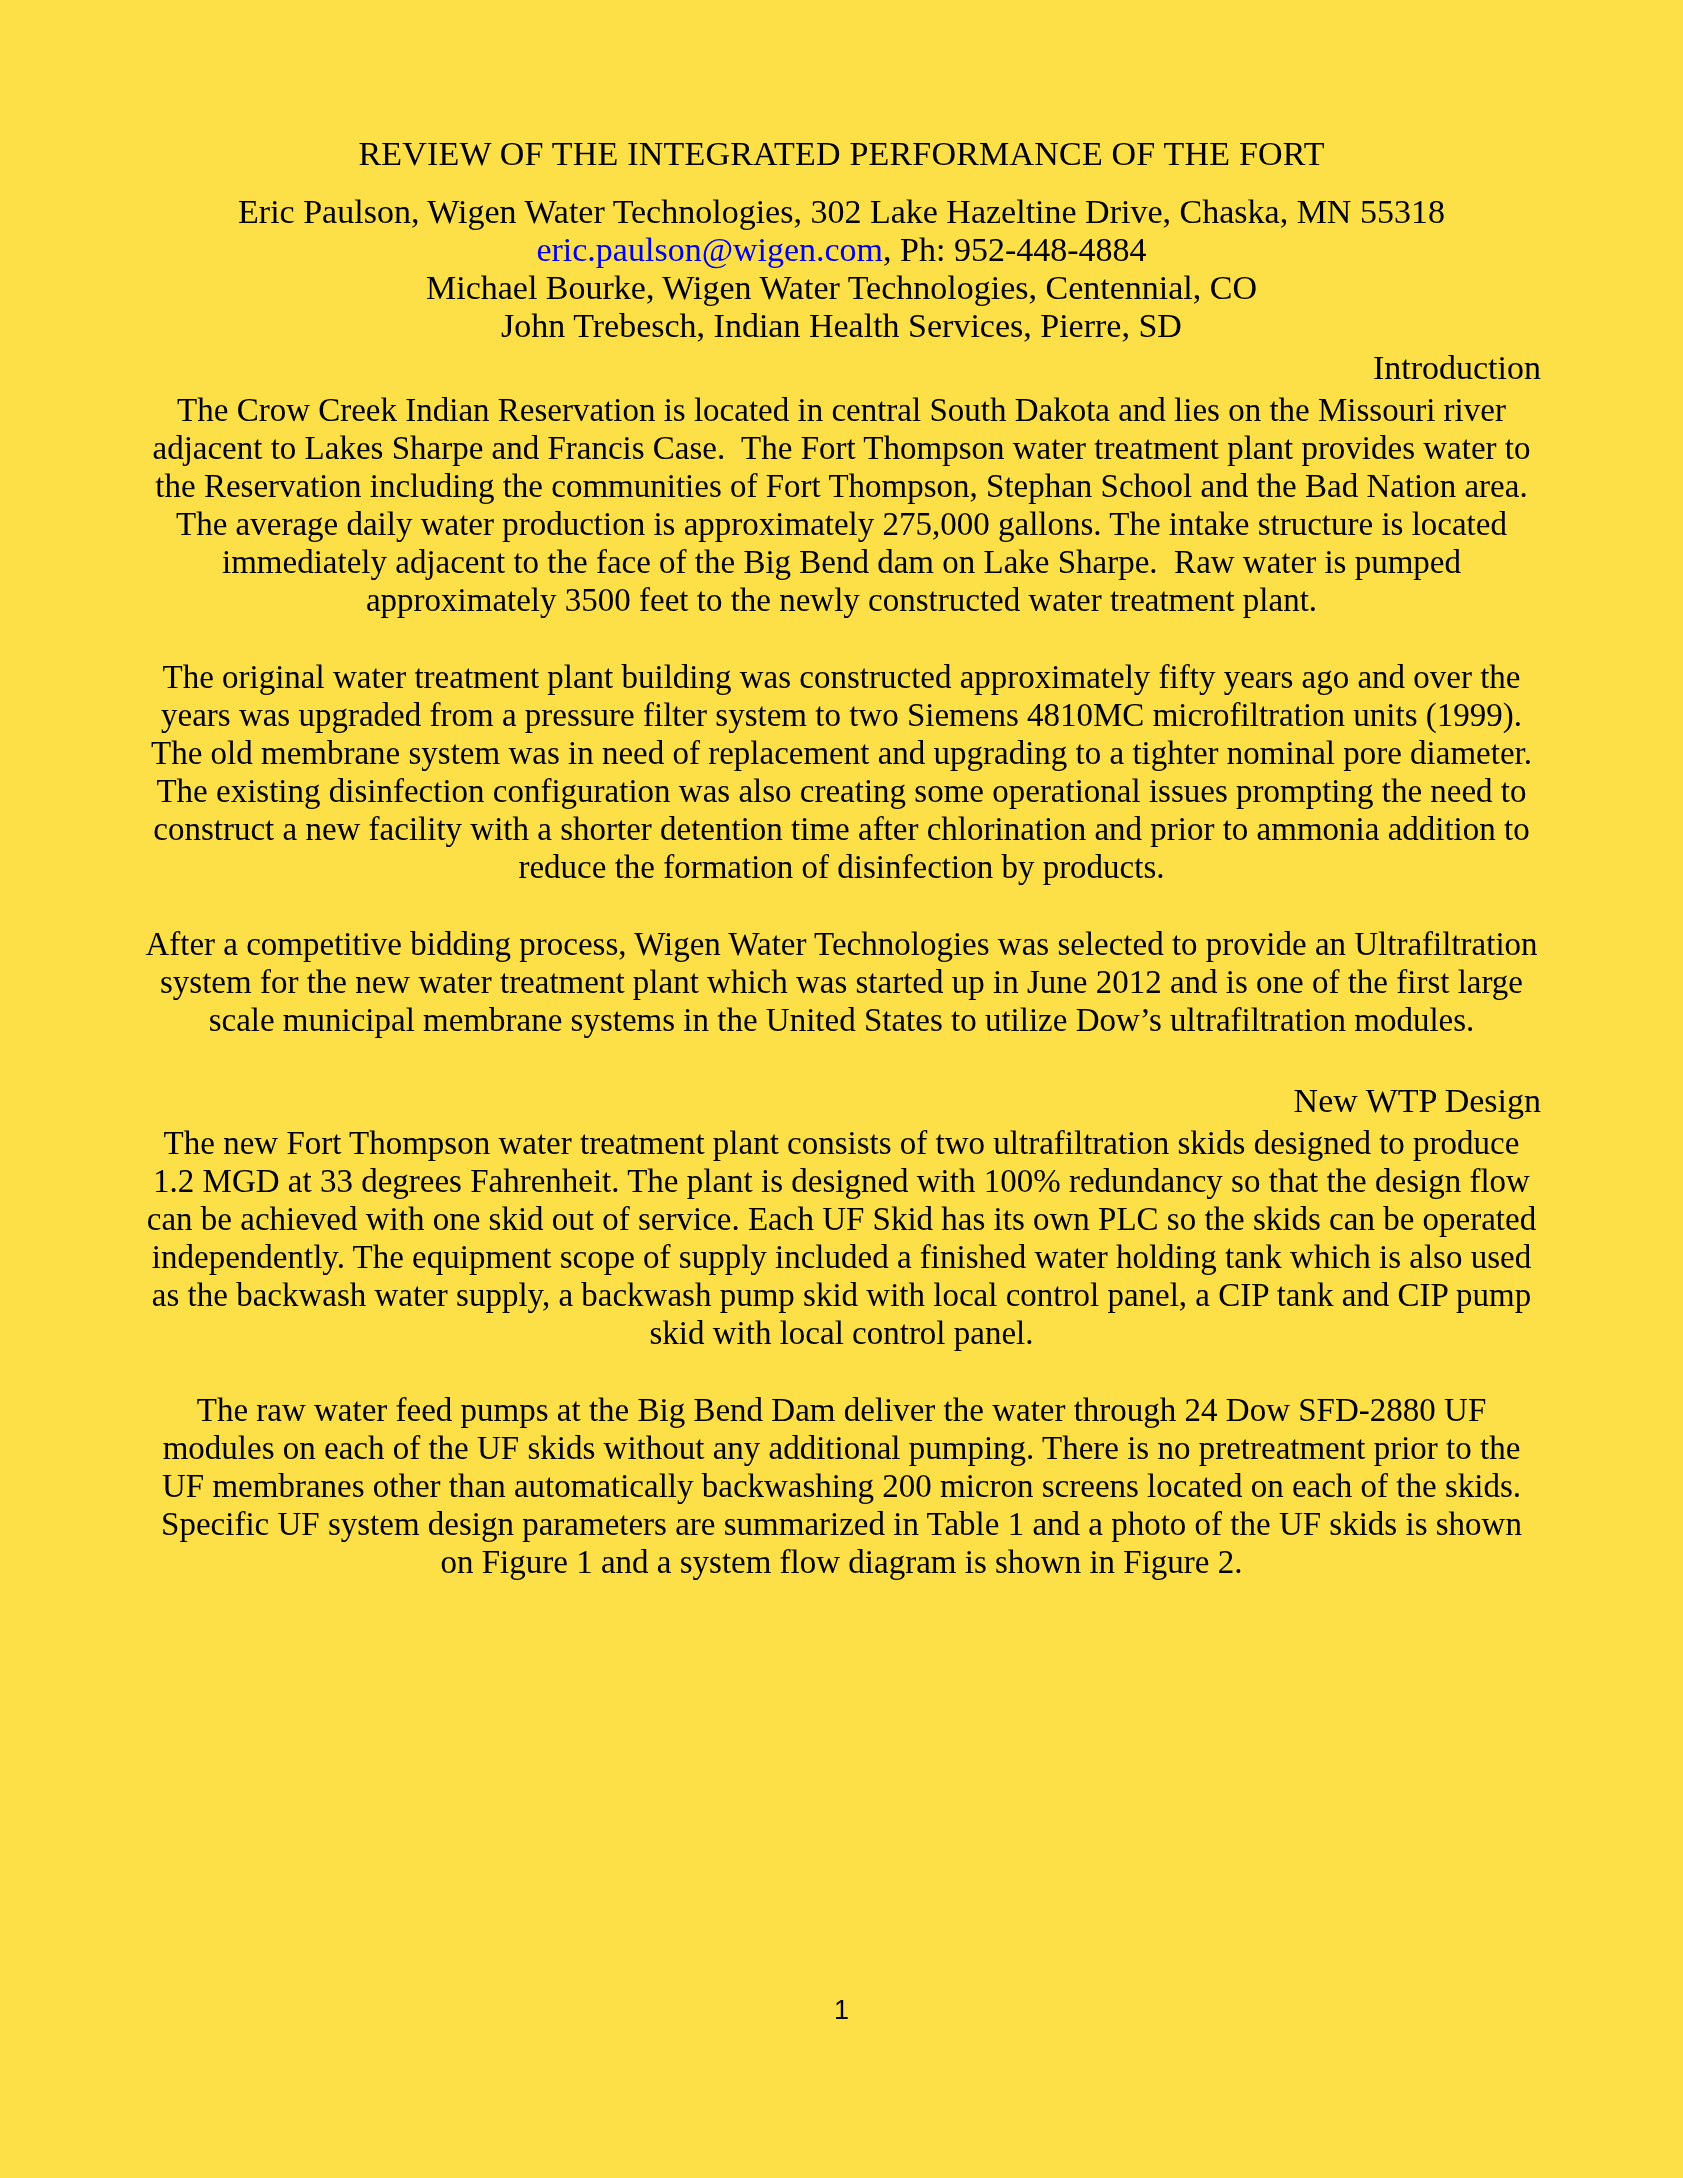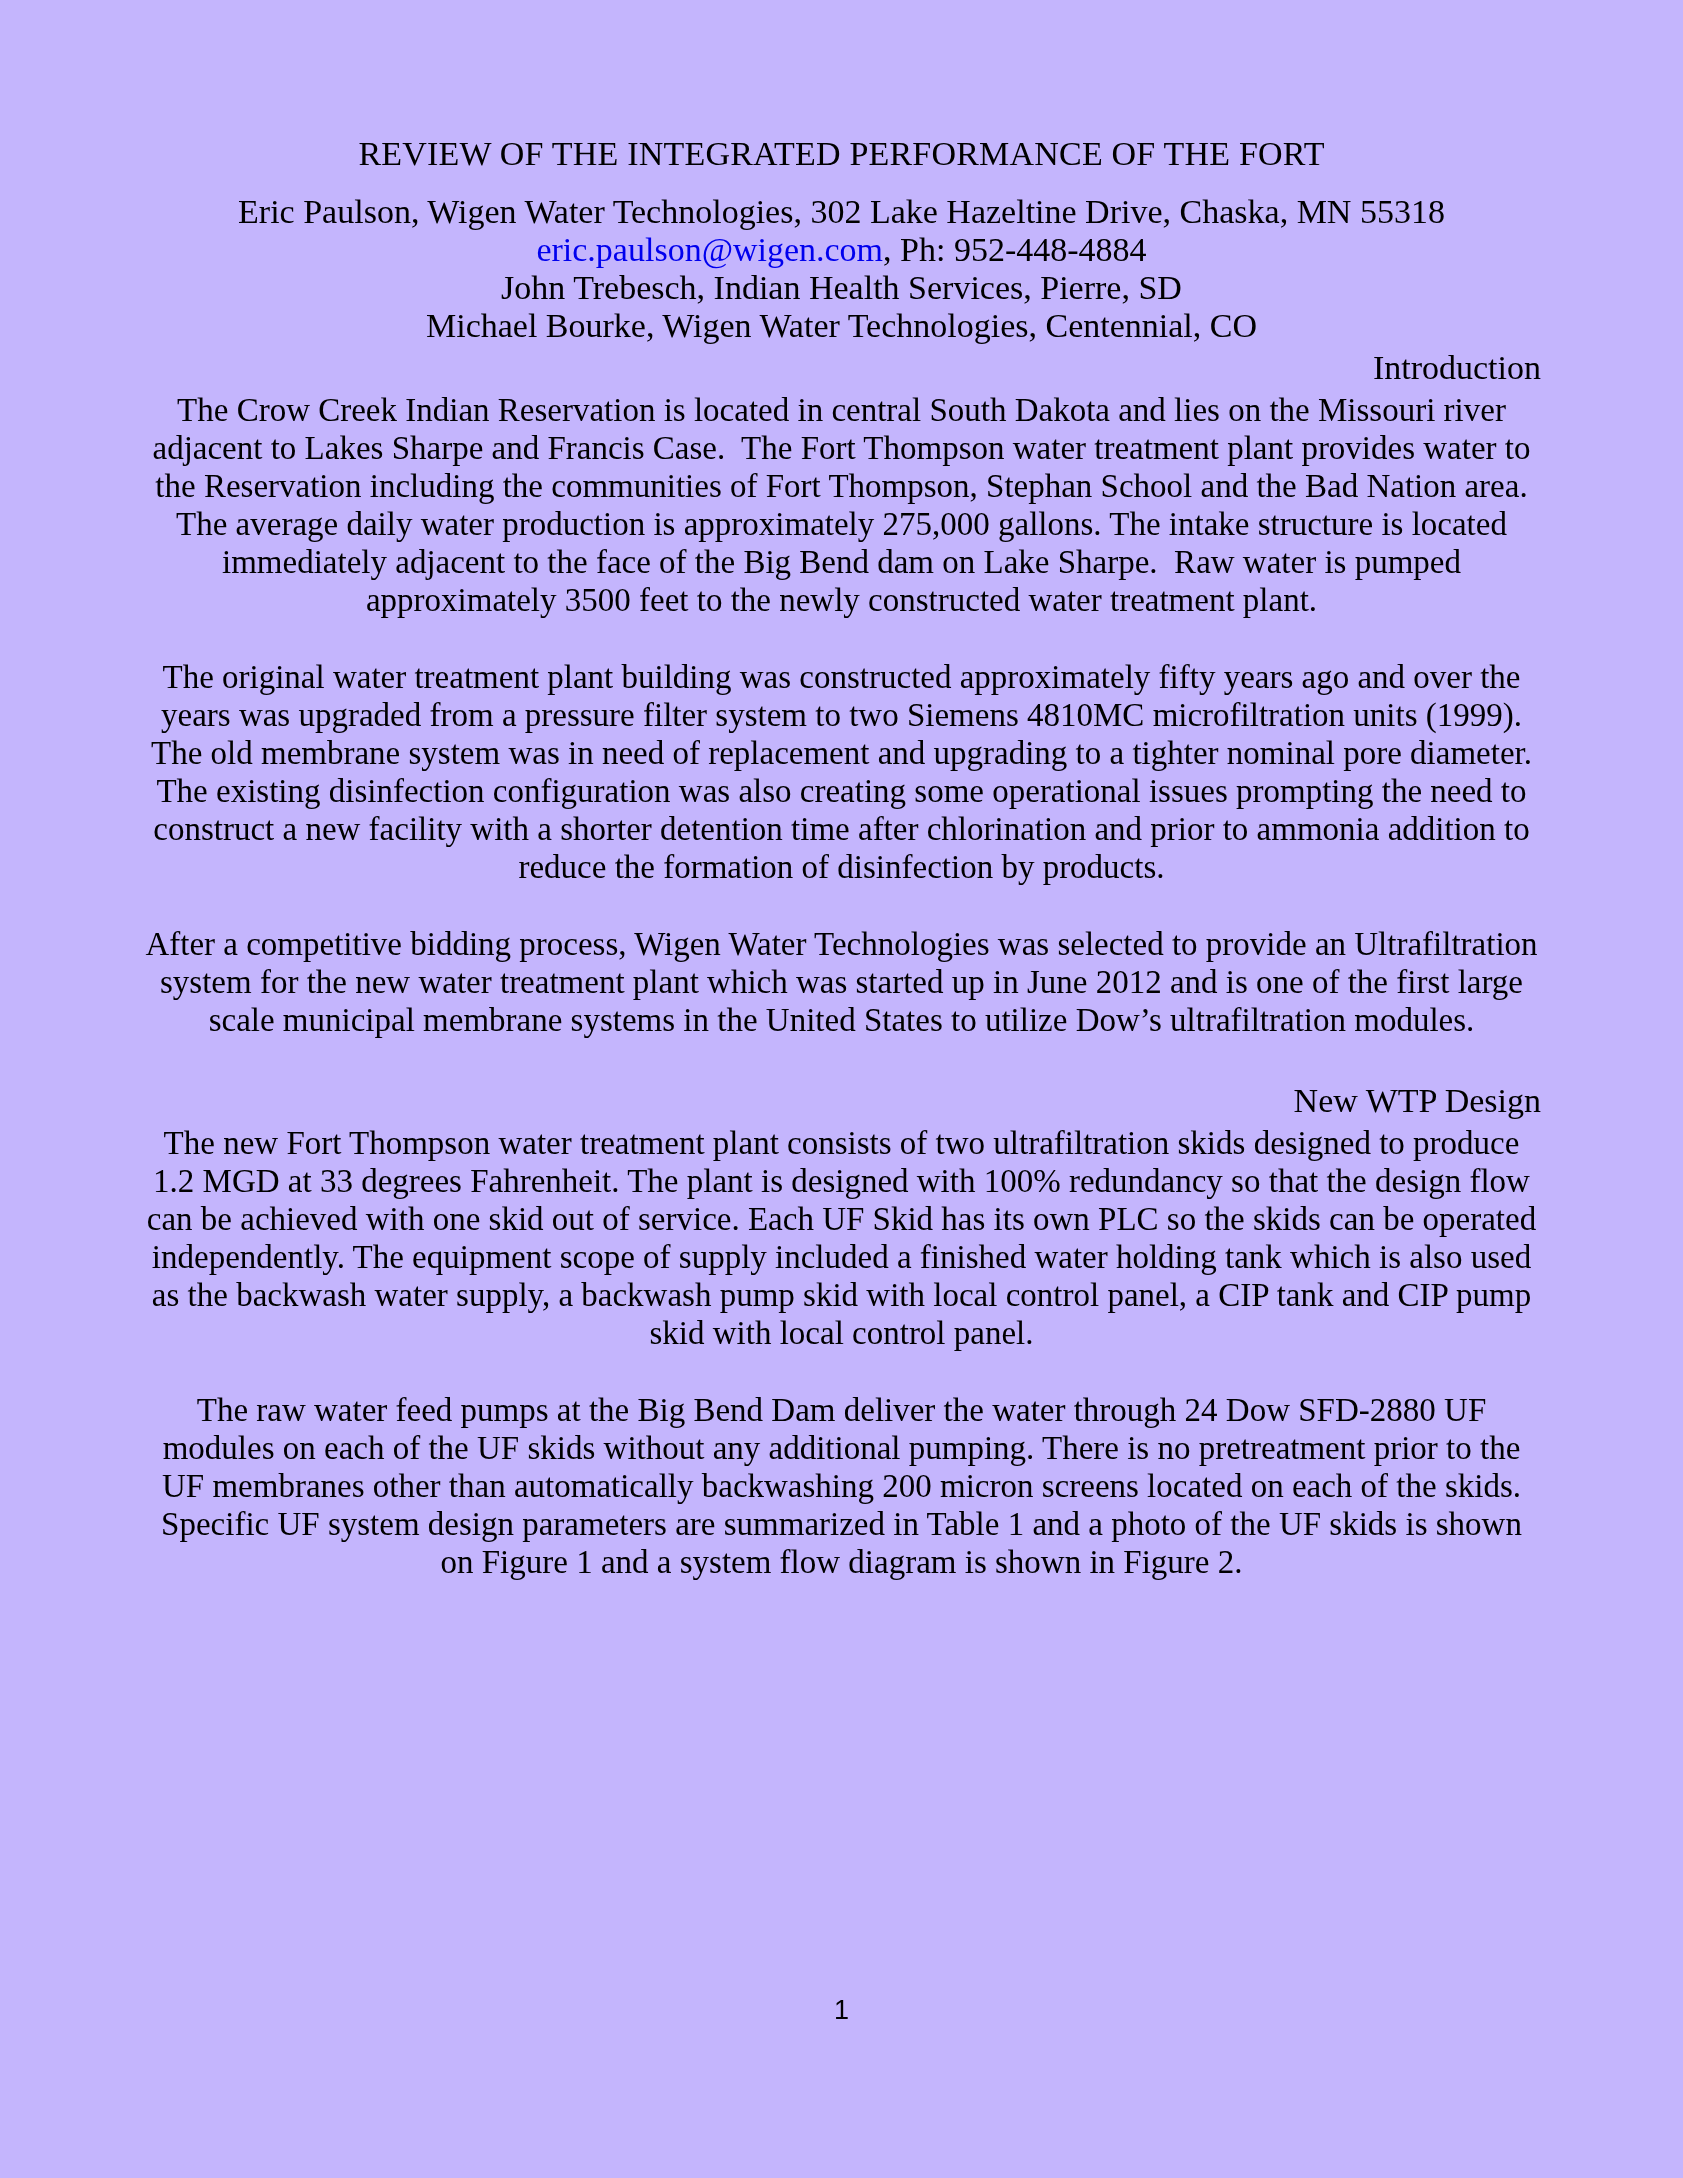--- a/index.html
+++ b/index.html
@@ -4,21 +4,21 @@
 <style>
   html, body {
     margin: 0;
     padding: 0;
     background: #ffffff;
   }
   .page {
     position: relative;
     width: 1683px;
     height: 2178px;
-    background: #c4b5fd;
+    background: #fde047;
     box-sizing: border-box;
     padding: 131px 142px 0 142px;
     font-family: "Liberation Serif", serif;
     color: #000000;
     overflow: hidden;
   }
   h1.paper-title {
     margin: 0;
     font-weight: normal;
     font-size: 34px;
@@ -71,22 +71,22 @@
 
 <div class="page">
 
   <h1 class="paper-title">
     <span class="title-line">REVIEW OF THE INTEGRATED PERFORMANCE OF THE FORT</span>
   </h1>
 
   <div class="authors">
     <div class="author-line">Eric Paulson, Wigen Water Technologies, 302 Lake Hazeltine Drive, Chaska, MN 55318</div>
     <div class="author-line"><a class="email-link">eric.paulson@wigen.com</a><span>, Ph: 952-448-4884</span></div>
+    <div class="author-line">Michael Bourke, Wigen Water Technologies, Centennial, CO</div>
     <div class="author-line">John Trebesch, Indian Health Services, Pierre, SD</div>
-    <div class="author-line">Michael Bourke, Wigen Water Technologies, Centennial, CO</div>
   </div>
 
   <h2 class="section-heading heading-intro">Introduction</h2>
 
   <p class="body-par">The Crow Creek Indian Reservation is located in central South Dakota and lies on the Missouri river adjacent to Lakes Sharpe and Francis Case.  The Fort Thompson water treatment plant provides water to the Reservation including the communities of Fort Thompson, Stephan School and the Bad Nation area. The average daily water production is approximately 275,000 gallons. The intake structure is located immediately adjacent to the face of the Big Bend dam on Lake Sharpe.  Raw water is pumped approximately 3500 feet to the newly constructed water treatment plant.</p>
   <p class="body-par">The original water treatment plant building was constructed approximately fifty years ago and over the years was upgraded from a pressure filter system to two Siemens 4810MC microfiltration units (1999).  The old membrane system was in need of replacement and upgrading to a tighter nominal pore diameter. The existing disinfection configuration was also creating some operational issues prompting the need to construct a new facility with a shorter detention time after chlorination and prior to ammonia addition to reduce the formation of disinfection by products.</p>
   <p class="body-par">After a competitive bidding process, Wigen Water Technologies was selected to provide an Ultrafiltration system for the new water treatment plant which was started up in June 2012 and is one of the first large scale municipal membrane systems in the United States to utilize Dow’s ultrafiltration modules.</p>
 
   <h2 class="section-heading heading-design">New WTP Design</h2>
 

